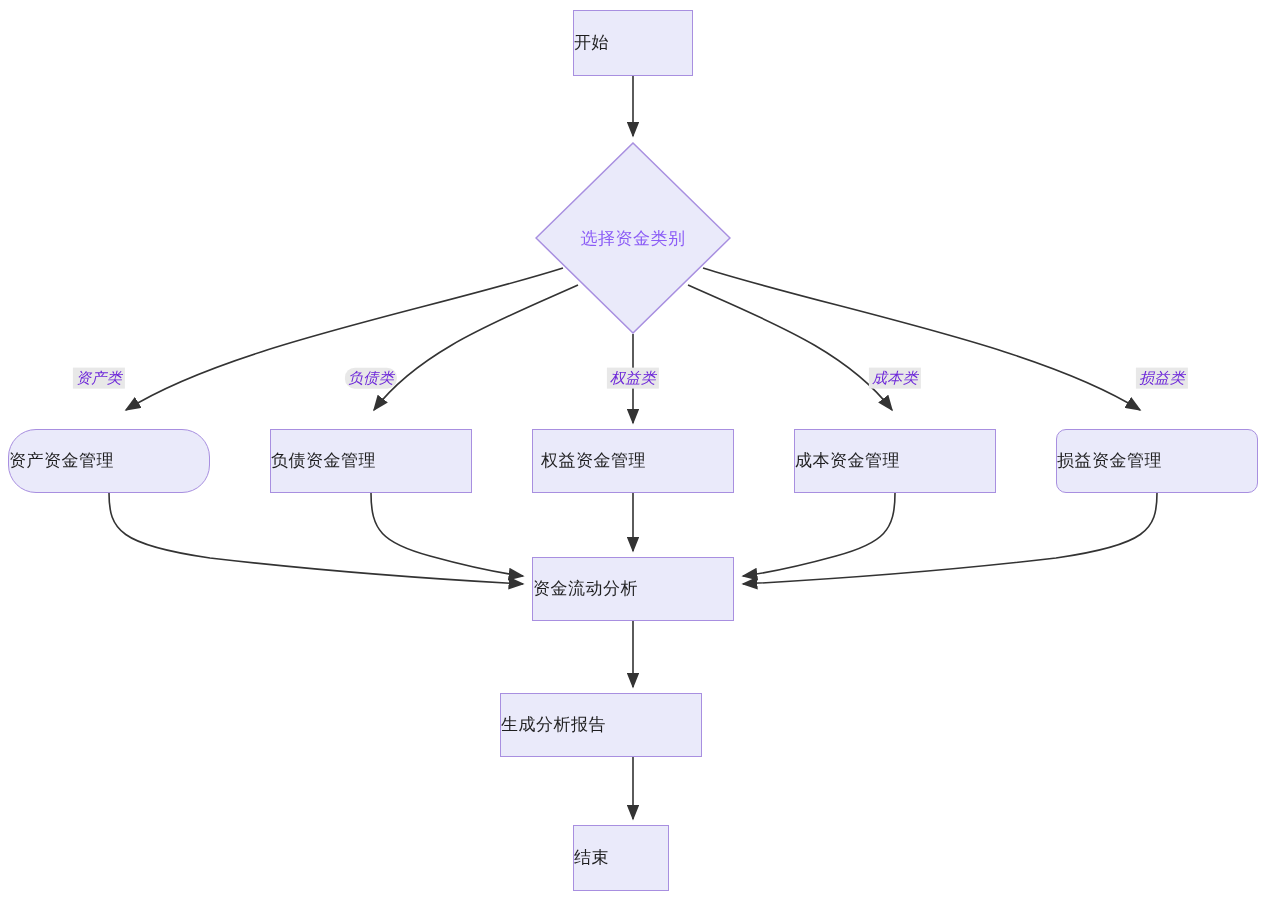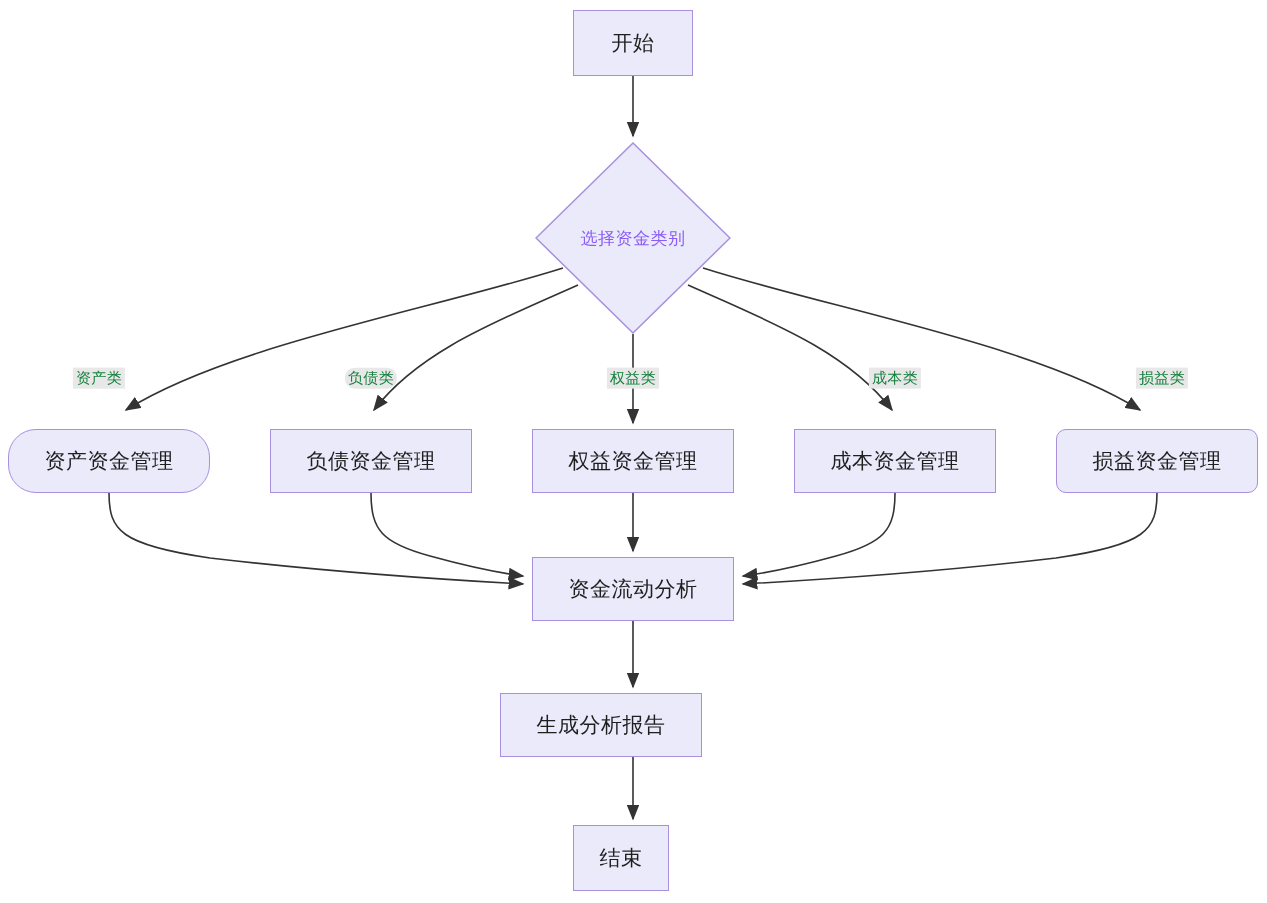--- a/index.html
+++ b/index.html
@@ -28,25 +28,25 @@
   .edge-path {
     fill: none;
     stroke: #333333;
     stroke-width: 1.6px;
   }
   .node {
     position: absolute;
     box-sizing: border-box;
     display: flex;
     align-items: center;
-    justify-content: center;
+    justify-content: flex-start;
     background: #eaeafa;
     border: 1.5px solid #a88fe0;
     color: #1f1f20;
-    font-size: 21px;
+    font-size: 17px;
     line-height: 1.2;
     white-space: nowrap;
     letter-spacing: 0.5px;
   }
   .node-label {
     display: block;
   }
   .node-decision {
     position: absolute;
     box-sizing: border-box;
@@ -68,27 +68,28 @@
     z-index: 2;
     font-size: 17px;
     color: #8b5cf6;
     white-space: nowrap;
     letter-spacing: 0.5px;
   }
   .edge-label {
     position: absolute;
     box-sizing: border-box;
     background: #e8e8e8;
-    color: #15803d;
+    color: #6d28d9;
     font-size: 15px;
     line-height: 1.25;
     padding: 1px 3px;
     white-space: nowrap;
     transform: translate(-50%, -50%);
     letter-spacing: 0.4px;
+    font-style: italic;
   }
 </style>
 </head>
 <body>
 
 <div id="diagram-root">
 
   <svg id="edge-layer" viewBox="0 0 1267 903" xmlns="http://www.w3.org/2000/svg">
     <defs>
       <marker id="arrowhead" markerWidth="10" markerHeight="8" refX="9" refY="4" orient="auto" markerUnits="strokeWidth">
@@ -121,21 +122,21 @@
           <polygon points="98,1 195,96 98,191 1,96" fill="#eaeafa" stroke="#a88fe0" stroke-width="1.5"></polygon>
         </svg>
         <span class="diamond-label">选择资金类别</span>
       </div>
       <div class="node" style="left: 8px; top: 429px; width: 202px; height: 64px; border-radius: 28px;">
         <span class="node-label">资产资金管理</span>
       </div>
       <div class="node" style="left: 270px; top: 429px; width: 202px; height: 64px;">
         <span class="node-label">负债资金管理</span>
       </div>
-      <div class="node" style="left: 532px; top: 429px; width: 202px; height: 64px;">
+      <div class="node" style="left: 532px; top: 429px; width: 202px; height: 64px; padding-left: 8px;">
         <span class="node-label">权益资金管理</span>
       </div>
       <div class="node" style="left: 794px; top: 429px; width: 202px; height: 64px;">
         <span class="node-label">成本资金管理</span>
       </div>
       <div class="node" style="left: 1056px; top: 429px; width: 202px; height: 64px; border-radius: 10px;">
         <span class="node-label">损益资金管理</span>
       </div>
       <div class="node" style="left: 532px; top: 557px; width: 202px; height: 64px;">
         <span class="node-label">资金流动分析</span>

